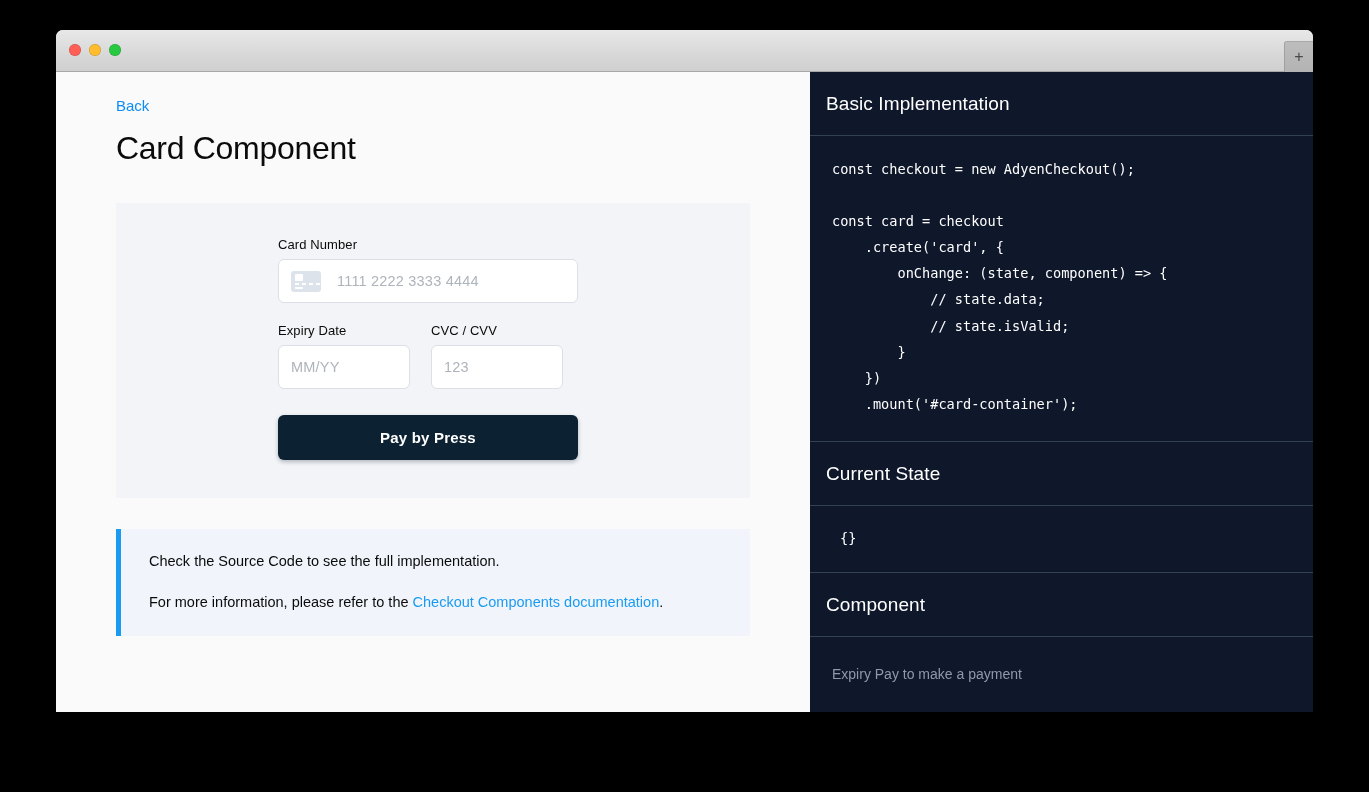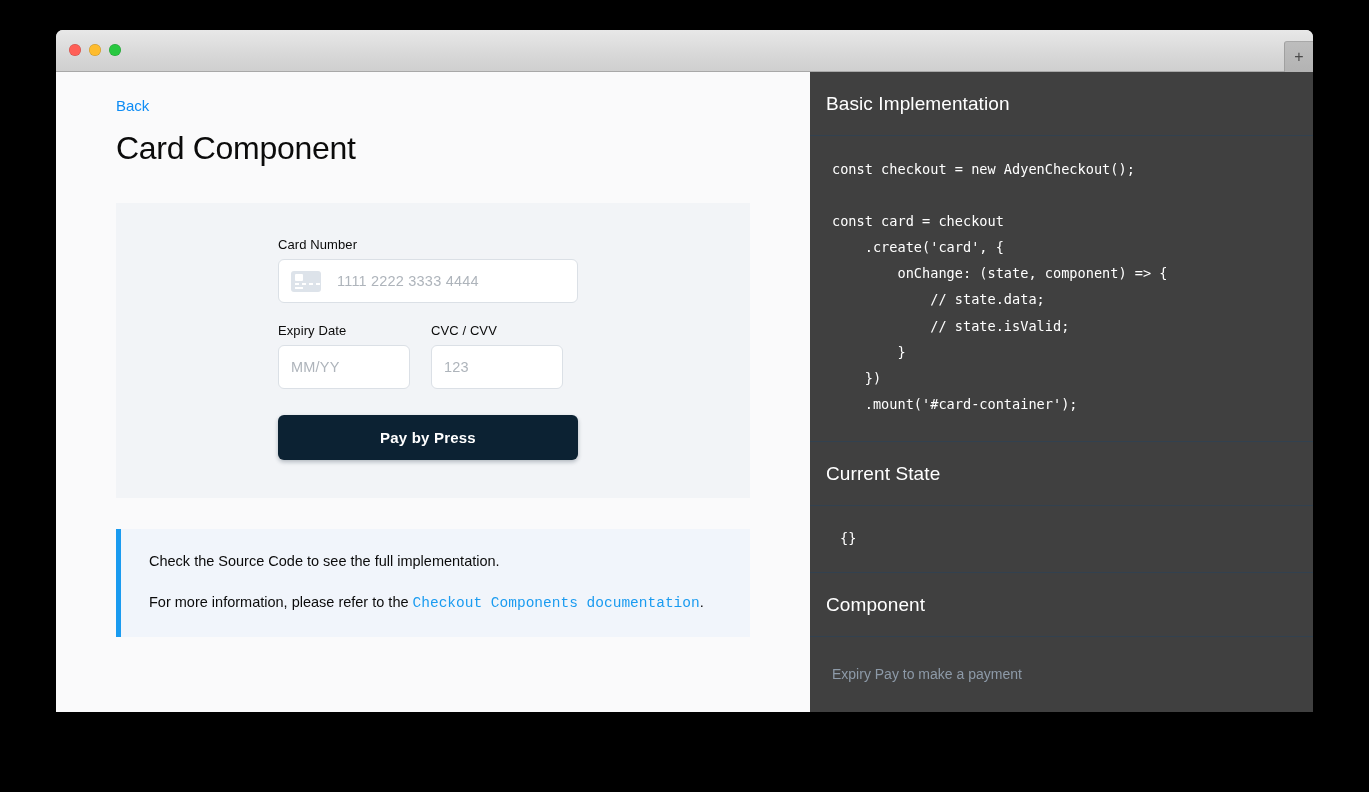--- a/index.html
+++ b/index.html
@@ -203,27 +203,26 @@
   }
   .info-box p {
     font-size: 14.5px;
     color: #0b0b0b;
     line-height: 1.5;
   }
   .info-box p + p { margin-top: 19px; }
   .info-box a {
     color: #1a9bf0;
     text-decoration: none;
-    font-family: Liberation Mono, monospace;
   }
 
   
   .right-pane {
     width: 503px;
-    background: #404040;
+    background: #0f172a;
     color: #ffffff;
     overflow: hidden;
   }
 
   .section-head {
     font-size: 19px;
     font-weight: 400;
     padding: 21px 16px 20px 16px;
     border-bottom: 1px solid #32414f;
     letter-spacing: 0.1px;

